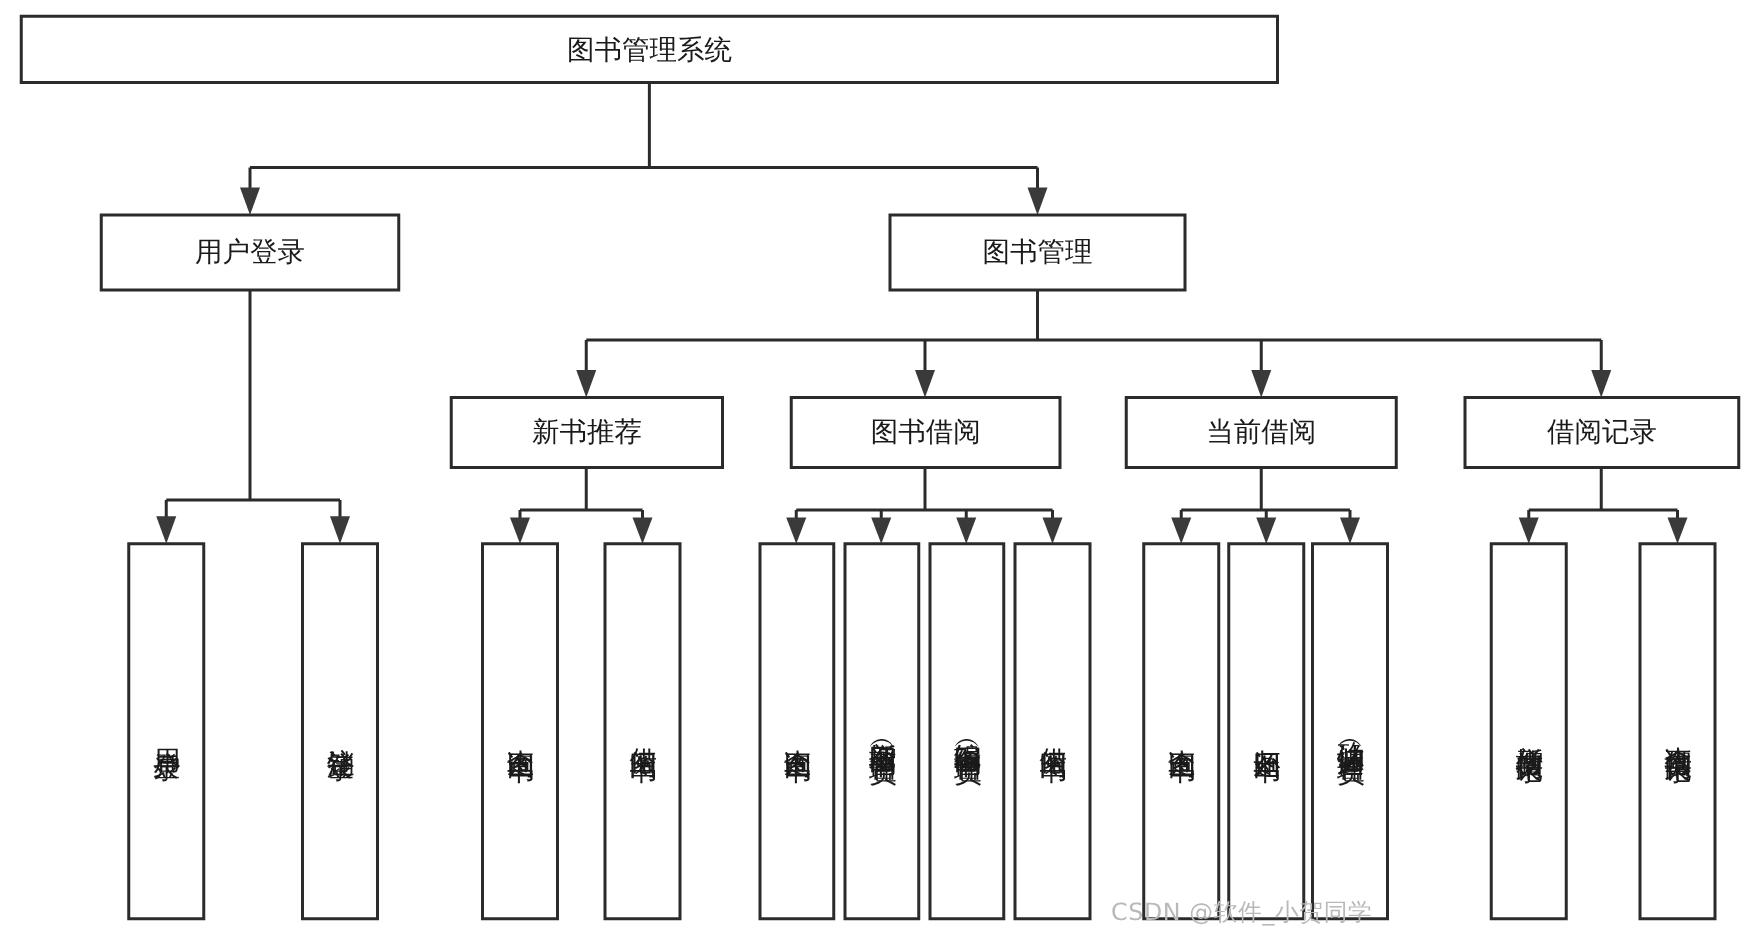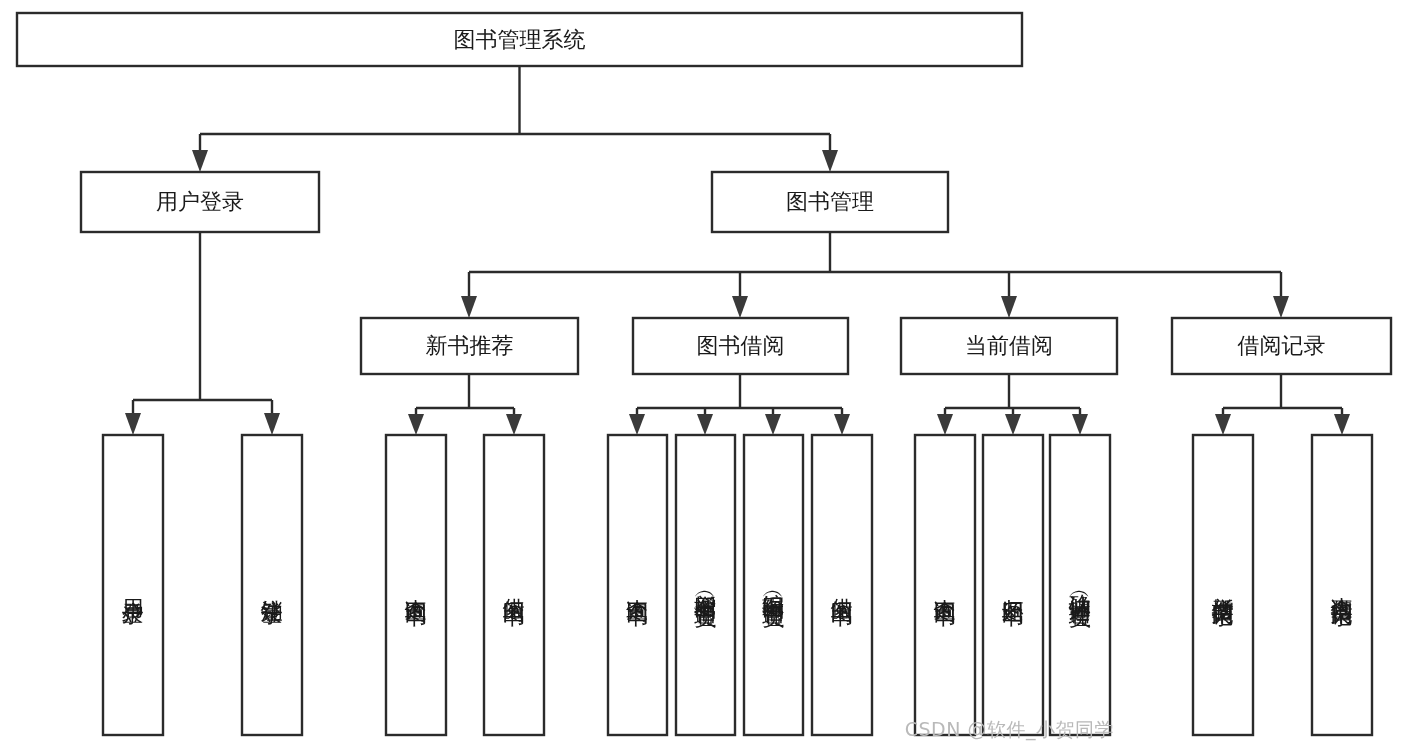--- a/index.html
+++ b/index.html
@@ -66,21 +66,21 @@
     letter-spacing: 2px;
     display: flex;
     align-items: center;
     justify-content: center;
     text-align: center;
     white-space: nowrap;
     pointer-events: none;
   }
   .watermark {
     position: absolute;
-    right: 4px;
+    right: 20px;
     bottom: 4px;
     font-family: "DejaVu Sans", "Liberation Sans", sans-serif;
     font-size: 19px;
     color: #b9b9b9;
     letter-spacing: 0.5px;
     white-space: nowrap;
     margin-left: 12px;
   }
 </style>
 </head>

